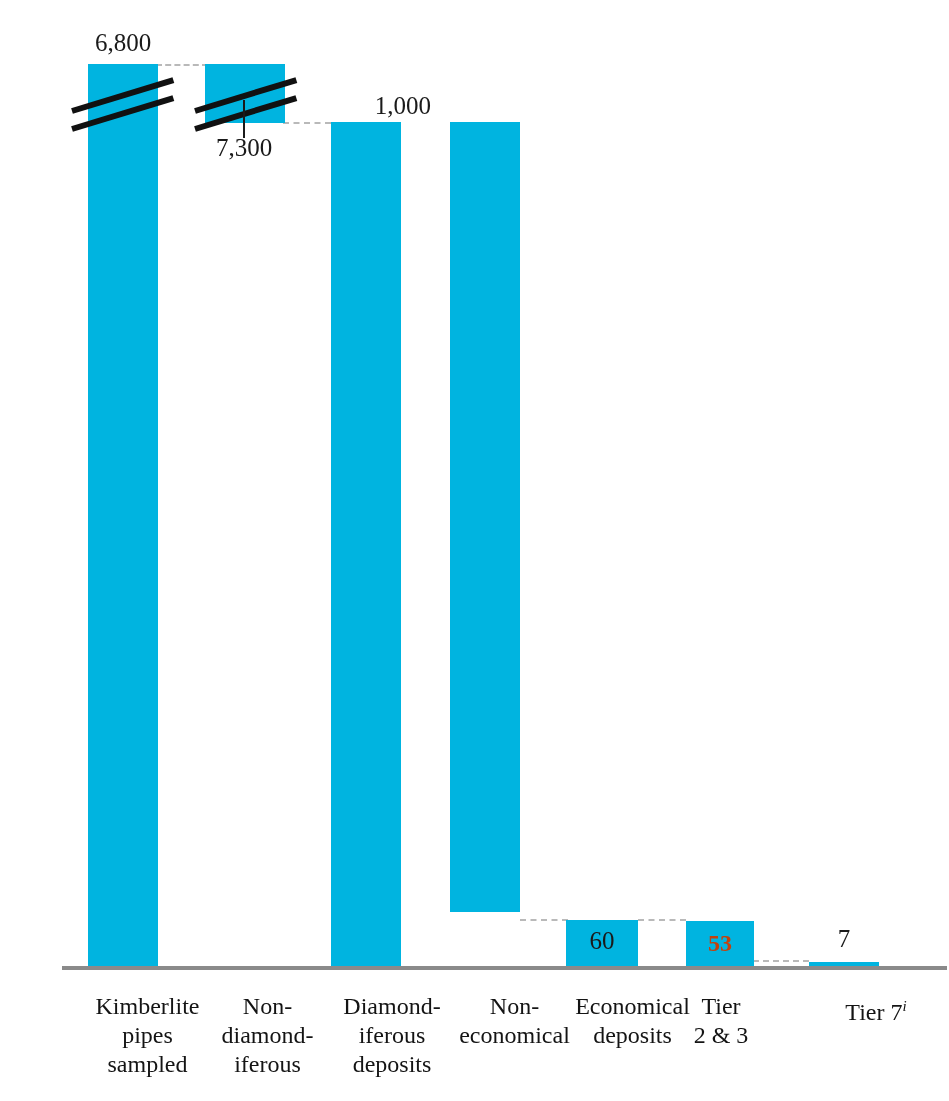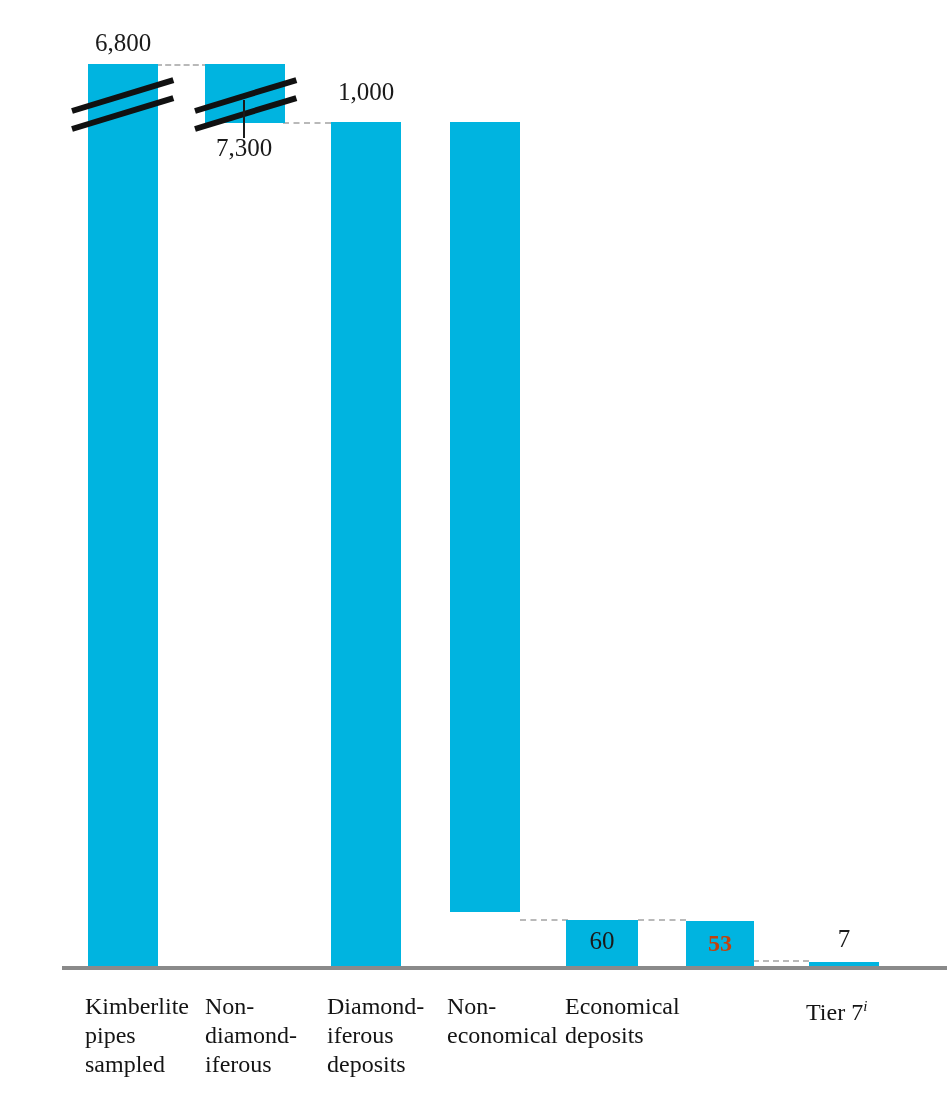--- a/index.html
+++ b/index.html
@@ -93,20 +93,21 @@
     top: 992px;
     width: 949px;
     height: 109px;
   }
   .cat-label {
     position: absolute;
     font-size: 24px;
     line-height: 29px;
     color: #141414;
     white-space: pre-line;
+    text-align: center;
   }
   .cat-label.centered {
     text-align: center;
   }
   sup.footnote {
     font-style: italic;
     font-size: 15px;
     vertical-align: super;
   }
 </style>
@@ -146,21 +147,21 @@
       <div class="slash" style="left:2px; top:44px; width:106px; transform:rotate(-17deg);"></div>
       <div class="slash" style="left:2px; top:62px; width:106px; transform:rotate(-17deg);"></div>
     </div>
 
     <div class="leader" style="left:243px; top:100px; height:38px;"></div>
 
     <div class="value-label" style="left:58px; top:29px; width:130px;">6,800</div>
 
     <div class="value-label" style="left:179px; top:134px; width:130px;">7,300</div>
 
-    <div class="value-label" style="left:301px; top:78px; width:130px;">1,000</div>
+    <div class="value-label" style="left:301px; top:92px; width:130px;text-align:right;">1,000</div>
 
     <div class="value-label" style="left:537px; top:884px; width:130px;margin-top:43px;">60</div>
 
     <div class="value-label inside" style="left:686px; top:929px; width:68px;">53</div>
 
     <div class="value-label" style="left:779px; top:925px; width:130px;">7</div>
 
     <div class="axis-baseline"></div>
   </div>
 
@@ -177,17 +178,19 @@
     <div class="cat-label" style="left:327px; top:0px; width:130px;">Diamond-
 iferous
 deposits</div>
 
     <div class="cat-label" style="left:447px; top:0px; width:135px;">Non-
 economical</div>
 
     <div class="cat-label" style="left:565px; top:0px; width:135px;">Economical
 deposits</div>
 
+    <div class="cat-label centered" style="left:682px; top:0px; width:78px;">Tier
+2 &amp; 3</div>
 
     <div class="cat-label" style="left:806px; top:0px; width:140px;"><span>Tier 7</span><sup class="footnote">i</sup></div>
 
   </div>
 </div>
 
 </body></html>

